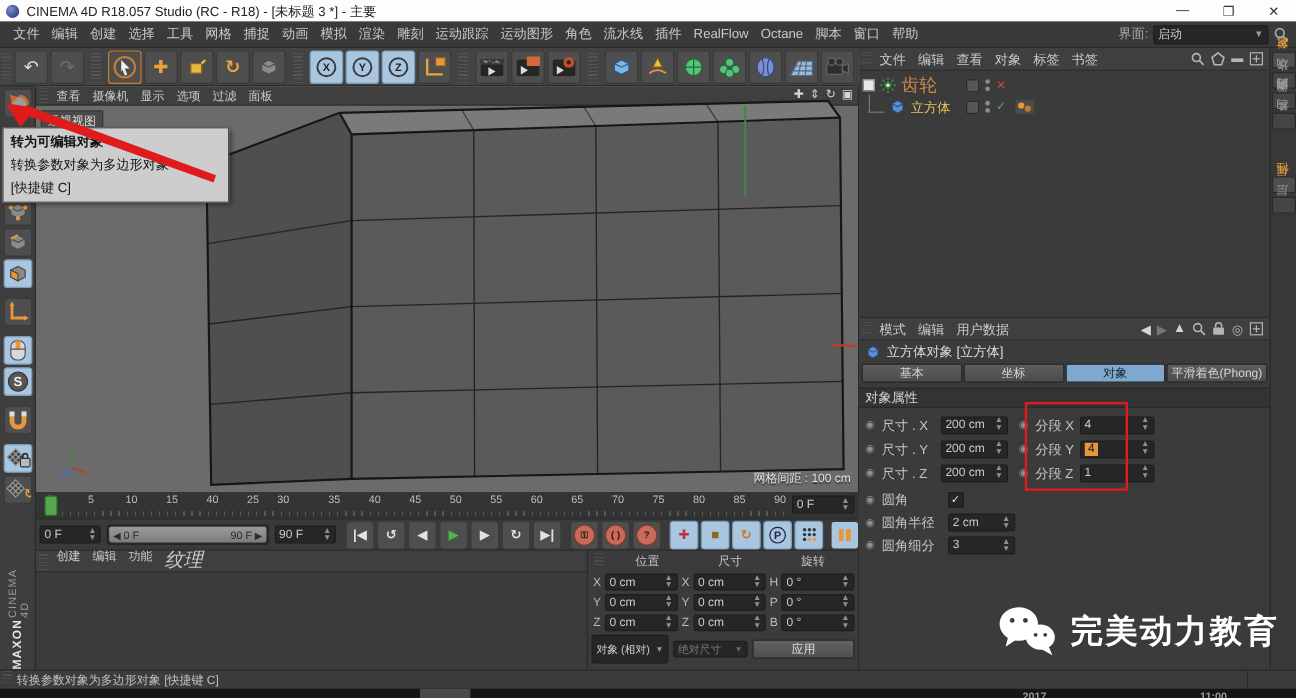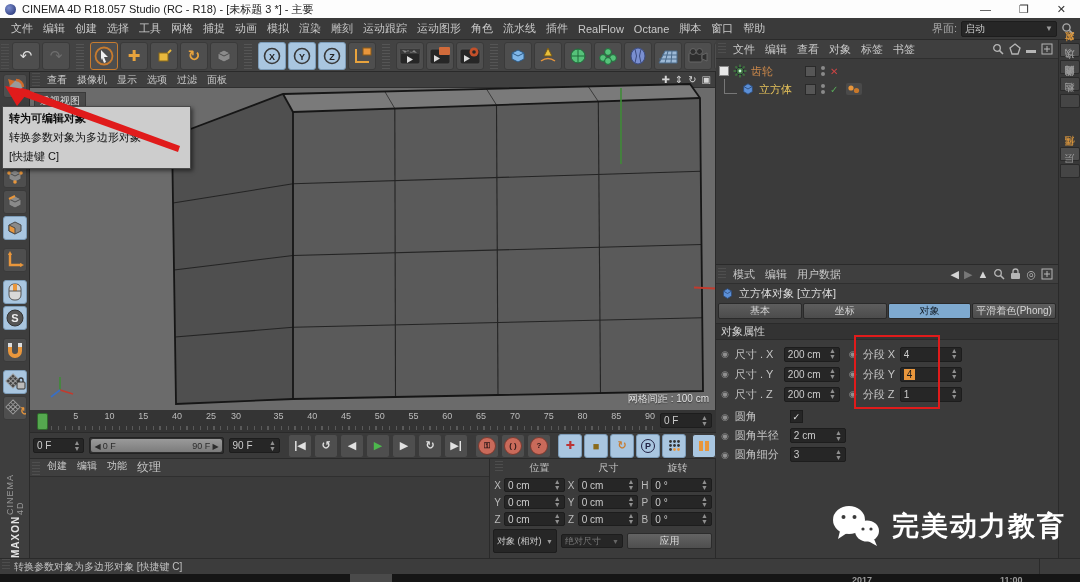--- a/index.html
+++ b/index.html
@@ -534,21 +534,21 @@
     </div>
   </div>
 
   <div class="abs" style="left:30px;top:459px;width:460px;height:99px;background:#3b3b3b;border-right:1px solid #2a2a2a;box-sizing:border-box;">
     <div style="height:17px;background:#3f3f3f;border-bottom:1px solid #2f2f2f;display:flex;align-items:center;">
       <div class="grip" style="margin:1px 2px;"></div>
       <div id="materialmenu" style="display:flex;">
           <span class="menu-item" style="font-size: 10px;">创建</span>
           <span class="menu-item" style="font-size: 10px;">编辑</span>
           <span class="menu-item" style="font-size: 10px;">功能</span>
-          <span class="menu-item" style="font-size: 12px;">纹理</span>
+          <span class="menu-item" style="font-size: 16px; font-style: italic;">纹理</span>
         </div>
     </div>
   </div>
 
   <div class="abs" style="left:490px;top:459px;width:226px;height:99px;background:#3b3b3b;border-right:1px solid #2a2a2a;box-sizing:border-box;padding:2px 3px;">
     <div style="display:flex;align-items:center;height:14px;">
       <div class="grip" style="margin:0 2px;height:10px;"></div>
       <span id="coordheaders" style="display:flex;flex:1;">
           <span style="flex: 1 1 0%; text-align: center; color: rgb(197, 197, 197); font-size: 10px;">位置</span>
           <span style="flex: 1 1 0%; text-align: center; color: rgb(197, 197, 197); font-size: 10px;">尺寸</span>
@@ -696,21 +696,21 @@
                 <line x1="0.5" y1="7" x2="3" y2="7"></line>
                 <line x1="11" y1="7" x2="13.5" y2="7"></line>
                 <line x1="2.4" y1="2.4" x2="4.2" y2="4.2"></line>
                 <line x1="9.8" y1="9.8" x2="11.6" y2="11.6"></line>
                 <line x1="11.6" y1="2.4" x2="9.8" y2="4.2"></line>
                 <line x1="2.4" y1="11.6" x2="4.2" y2="9.8"></line>
               </g>
               <circle cx="7" cy="7" r="1.4" fill="#cfd"></circle>
             </svg>
           </span>
-          <span style="font-size: 11px; color: rgb(201, 135, 74); min-width: 40px;">齿轮</span>
+          <span style="font-size: 15px; color: rgb(201, 135, 74); min-width: 40px;">齿轮</span>
           <span style="width: 9px; height: 9px; background: rgb(86, 86, 86); border: 1px solid rgb(42, 42, 42); margin-left: 14px;"></span>
           <span style="margin-left: 4px;">
             <svg width="6" height="12">
               <circle cx="3" cy="3" r="2" fill="#8a8a8a"></circle>
               <circle cx="3" cy="9" r="2" fill="#8a8a8a"></circle>
             </svg>
           </span>
           <span style="margin-left: 4px; font-size: 10px; font-weight: bold; color: rgb(204, 68, 68);">✕</span>
         </div>
         <div style="display: flex; align-items: center; height: 18px; position: relative;">

